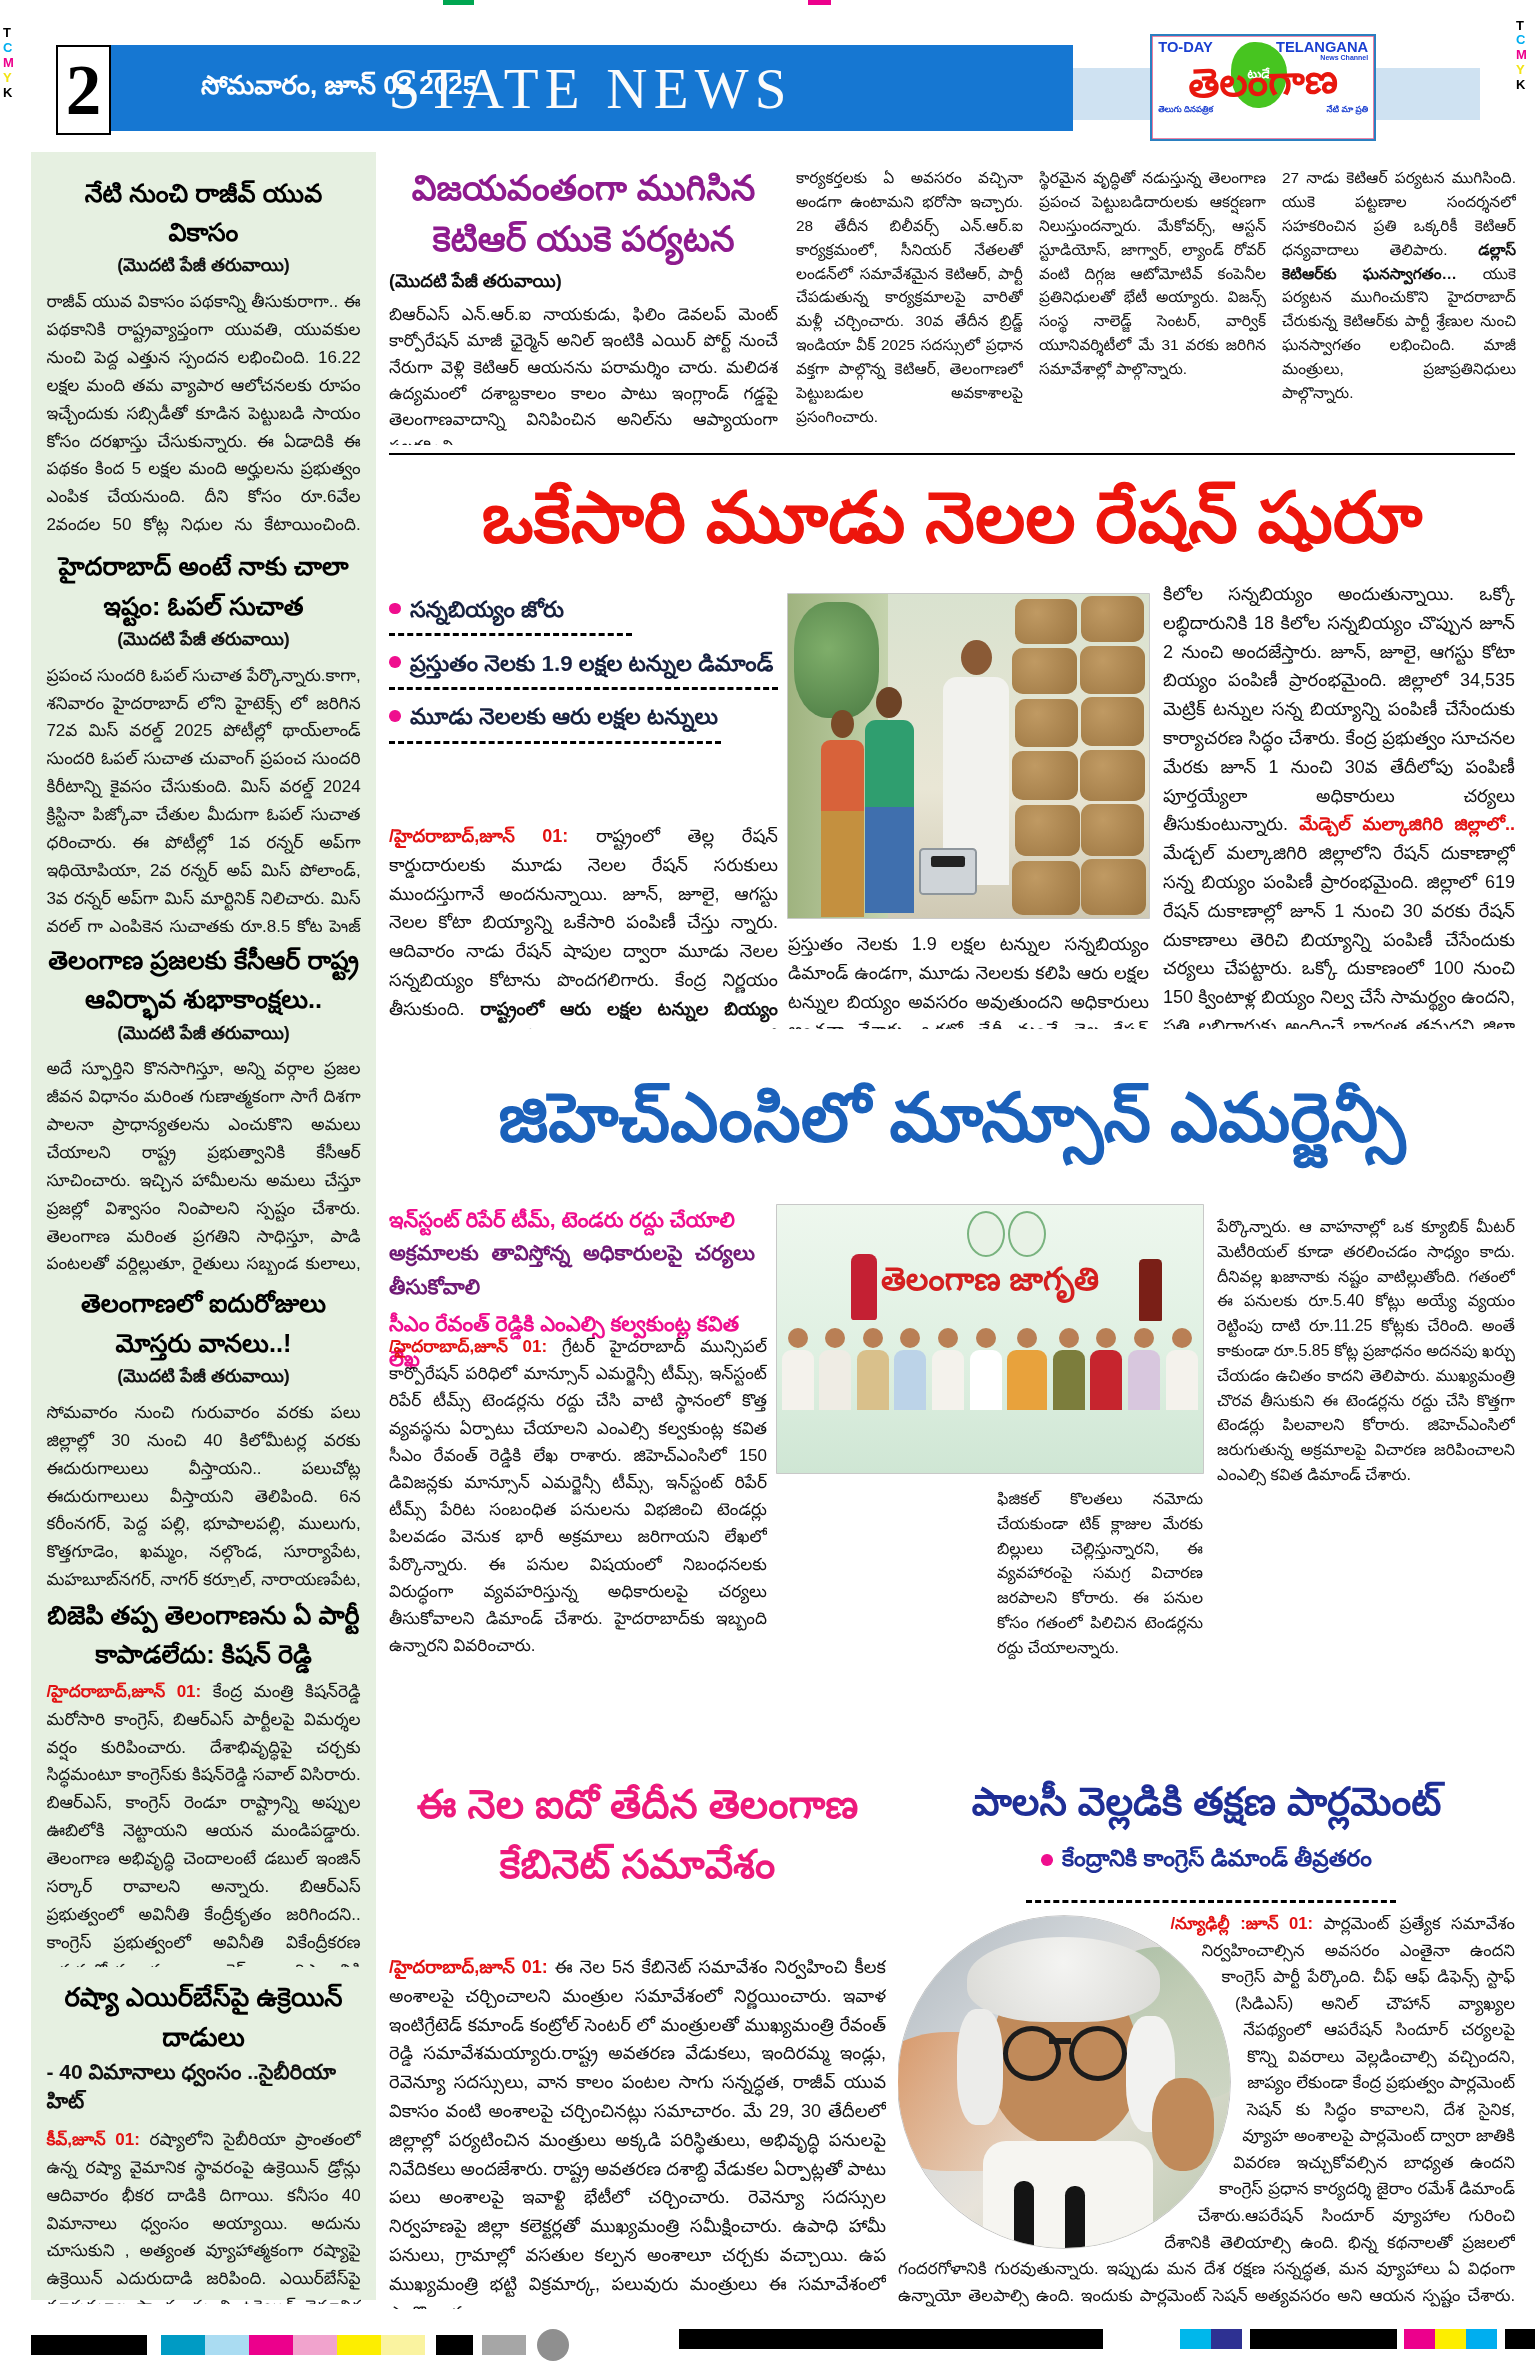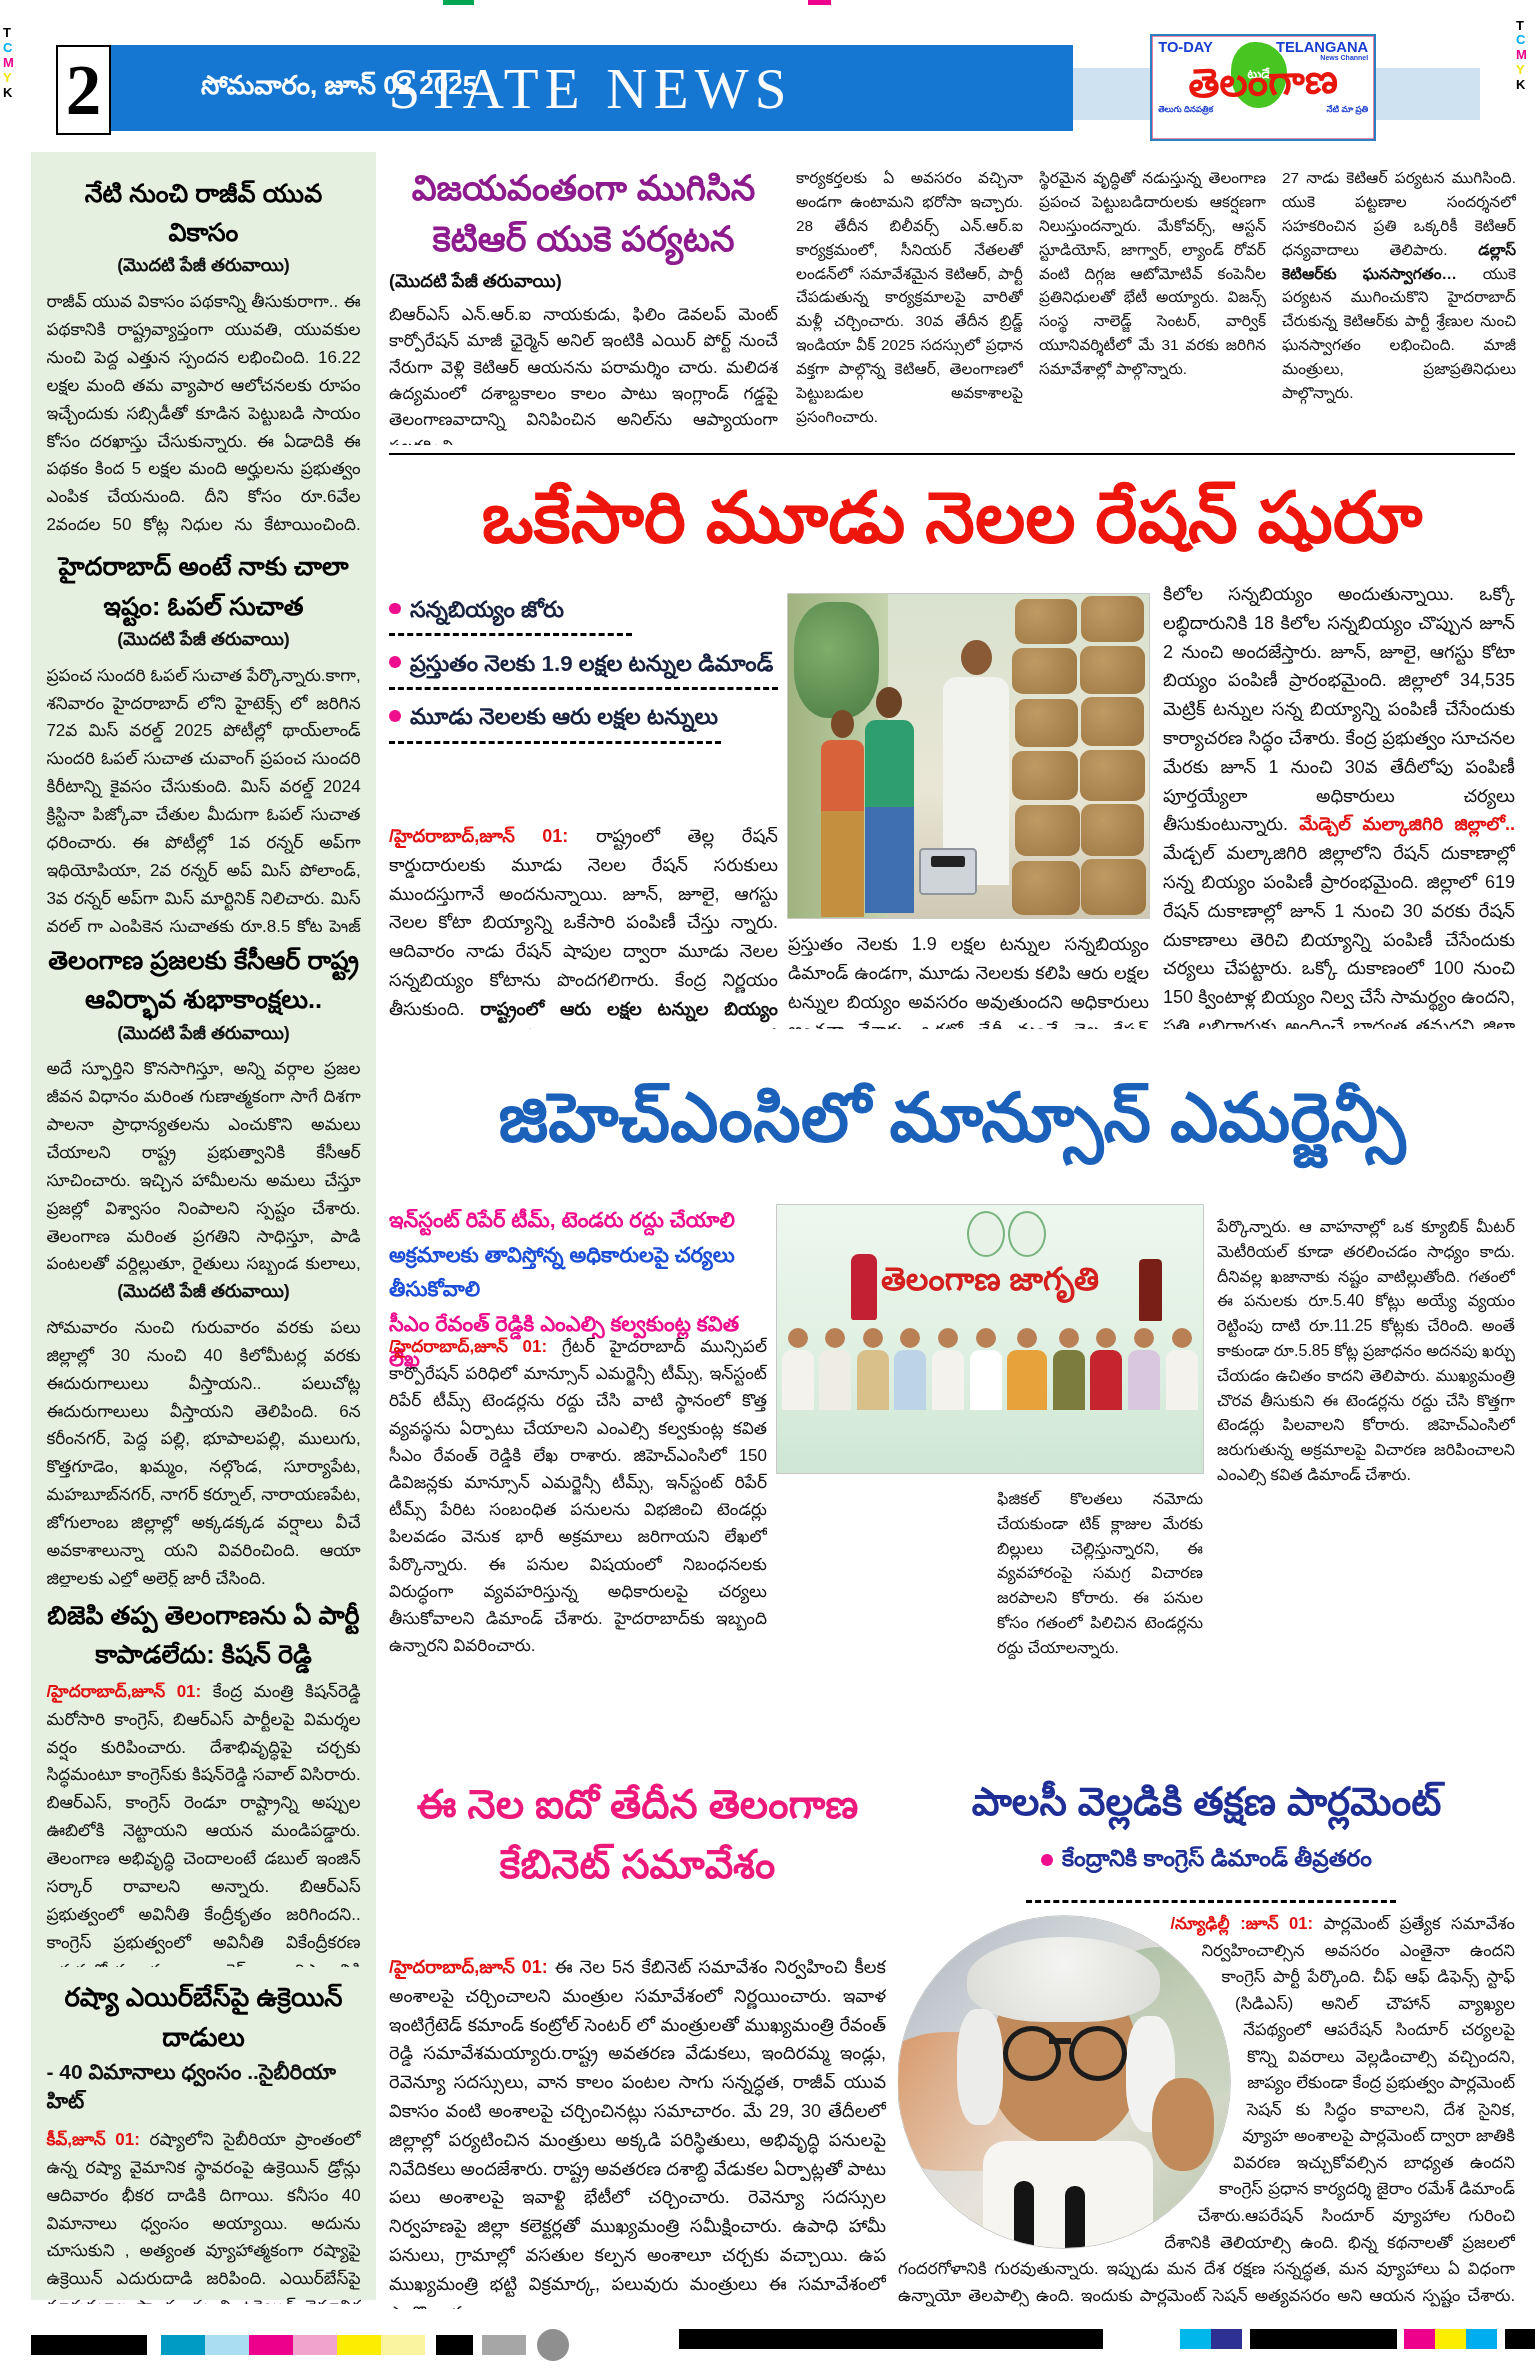--- a/index.html
+++ b/index.html
@@ -41,21 +41,21 @@
   .rule{background:#000;}
   
   .bigred{color:#ed150c;font-weight:bold;font-size:71px;text-align:center;white-space:nowrap;}
   .bigblue{color:#1b61ba;font-weight:bold;font-size:68px;text-align:center;white-space:nowrap;}
   .bullet{display:flex;align-items:flex-start;font-weight:bold;font-size:22.4px;color:#18223f;line-height:1.3;}
   .dot{width:11.6px;height:11.6px;border-radius:50%;background:#ef0e8e;margin:7.7px 9.3px 0 0;flex:0 0 11.6px;}
   .sep{border-bottom:3.1px dashed #000;margin:9.3px 0 12.3px;}
   .mbody{font-size:18px;line-height:1.6;}
   .redbold{color:#e21212;font-weight:bold;}
   .gbul{font-weight:bold;font-size:21px;line-height:1.65;}
-  .gbul.m{color:#ef0e8e;} .gbul.r{color:#1d4ed8;}
+  .gbul.m{color:#ef0e8e;} .gbul.r{color:#701a75;font-family:Liberation Mono, monospace;}
   
   .cab-title{color:#ed1a7b;font-weight:bold;font-size:40px;line-height:1.5;text-align:center;}
   .par-title{color:#1f2f96;font-weight:bold;font-size:39px;text-align:center;white-space:nowrap;}
   .par-bul{display:flex;justify-content:center;align-items:flex-start;color:#1f2f96;font-weight:bold;font-size:23px;}
   .pbody{font-size:16.6px;line-height:1.6;}
   
   .photo{box-shadow:0 0 0 0.8px #bbb;}
   .sack{position:absolute;background:radial-gradient(circle at 35% 30%, #c09a63, #9a7440);border-radius:10.8px;}
   .person{display:flex;flex-direction:column;align-items:center;}
   .head{width:20px;height:20px;border-radius:50%;background:#b97f55;}
@@ -125,20 +125,21 @@
       <div class="lbody just">ప్రపంచ సుందరి ఓపల్ సుచాత పేర్కొన్నారు.కాగా, శనివారం హైదరాబాద్ లోని హైటెక్స్ లో జరిగిన 72వ మిస్ వరల్డ్ 2025 పోటీల్లో థాయ్‌లాండ్ సుందరి ఓపల్ సుచాత చువాంగ్ ప్రపంచ సుందరి కిరీటాన్ని కైవసం చేసుకుంది. మిస్ వరల్డ్ 2024 క్రిస్టినా పిజ్కోవా చేతుల మీదుగా ఓపల్ సుచాత ధరించారు. ఈ పోటీల్లో 1వ రన్నర్ అప్‌గా ఇథియోపియా, 2వ రన్నర్ అప్ మిస్ పోలాండ్, 3వ రన్నర్ అప్‌గా మిస్ మార్టినిక్ నిలిచారు. మిస్ వరల్డ్ గా ఎంపికైన సుచాతకు రూ.8.5 కోట్ల ప్రైజ్ మనీ అందజేస్తారు.</div>
     </div>
 
     <div class="art" style="height:339px">
       <h2>తెలంగాణ ప్రజలకు కేసీఆర్ రాష్ట్ర ఆవిర్భావ శుభాకాంక్షలు..</h2>
       <div class="cont">(మొదటి పేజీ తరువాయి)</div>
       <div class="lbody just">అదే స్ఫూర్తిని కొనసాగిస్తూ, అన్ని వర్గాల ప్రజల జీవన విధానం మరింత గుణాత్మకంగా సాగే దిశగా పాలనా ప్రాధాన్యతలను ఎంచుకొని అమలు చేయాలని రాష్ట్ర ప్రభుత్వానికి కేసీఆర్ సూచించారు. ఇచ్చిన హామీలను అమలు చేస్తూ ప్రజల్లో విశ్వాసం నింపాలని స్పష్టం చేశారు. తెలంగాణ మరింత ప్రగతిని సాధిస్తూ, పాడి పంటలతో వర్ధిల్లుతూ, రైతులు సబ్బండ కులాలు, సకలజనుల జీవితాలు సుఖ సంతోషాలతో నిండాలని కేసీఆర్ ఆకాంక్షించారు.</div>
     </div>
 
     <div class="art" style="height:307px">
+      <h2>తెలంగాణలో ఐదురోజులు మోస్తరు వానలు..!</h2>
       <div class="cont">(మొదటి పేజీ తరువాయి)</div>
       <div class="lbody just">సోమవారం నుంచి గురువారం వరకు పలు జిల్లాల్లో 30 నుంచి 40 కిలోమీటర్ల వరకు ఈదురుగాలులు వీస్తాయని.. పలుచోట్ల ఈదురుగాలులు వీస్తాయని తెలిపింది. 6న కరీంనగర్, పెద్ద పల్లి, భూపాలపల్లి, ములుగు, కొత్తగూడెం, ఖమ్మం, నల్గొండ, సూర్యాపేట, మహబూబ్‌నగర్, నాగర్ కర్నూల్, నారాయణపేట, జోగులాంబ జిల్లాల్లో అక్కడక్కడ వర్షాలు వీచే అవకాశాలున్నా యని వివరించింది. ఆయా జిల్లాలకు ఎల్లో అలెర్ట్ జారీ చేసింది.</div>
     </div>
 
     <div class="art" style="height:376px">
       <h2>బిజెపి తప్ప తెలంగాణను ఏ పార్టీ కాపాడలేదు: కిషన్ రెడ్డి</h2>
       <div class="lbody just">
         <span class="dl">/హైదరాబాద్,జూన్ 01:</span>
         <span>కేంద్ర మంత్రి కిషన్‌రెడ్డి మరోసారి కాంగ్రెస్, బిఆర్ఎస్ పార్టీలపై విమర్శల వర్షం కురిపించారు. దేశాభివృద్ధిపై చర్చకు సిద్ధమంటూ కాంగ్రెస్‌కు కిషన్‌రెడ్డి సవాల్ విసిరారు. బిఆర్ఎస్, కాంగ్రెస్ రెండూ రాష్ట్రాన్ని అప్పుల ఊబిలోకి నెట్టాయని ఆయన మండిపడ్డారు. తెలంగాణ అభివృద్ధి చెందాలంటే డబుల్ ఇంజిన్ సర్కార్ రావాలని అన్నారు. బిఆర్ఎస్ ప్రభుత్వంలో అవినీతి కేంద్రీకృతం జరిగిందని.. కాంగ్రెస్ ప్రభుత్వంలో అవినీతి వికేంద్రీకరణ జరుగుతోందన్నారు. కాంగ్రెస్ అధిష్ఠానానికి డబ్బులు తెలంగాణ నుంచే వెళ్తున్నాయని పేర్కొన్నారు. బిజెపి తప్ప తెలంగాణను ఏ పార్టీ కాపాడలేదని ధీమా వ్యక్తం చేశారు.</span>
       </div>

